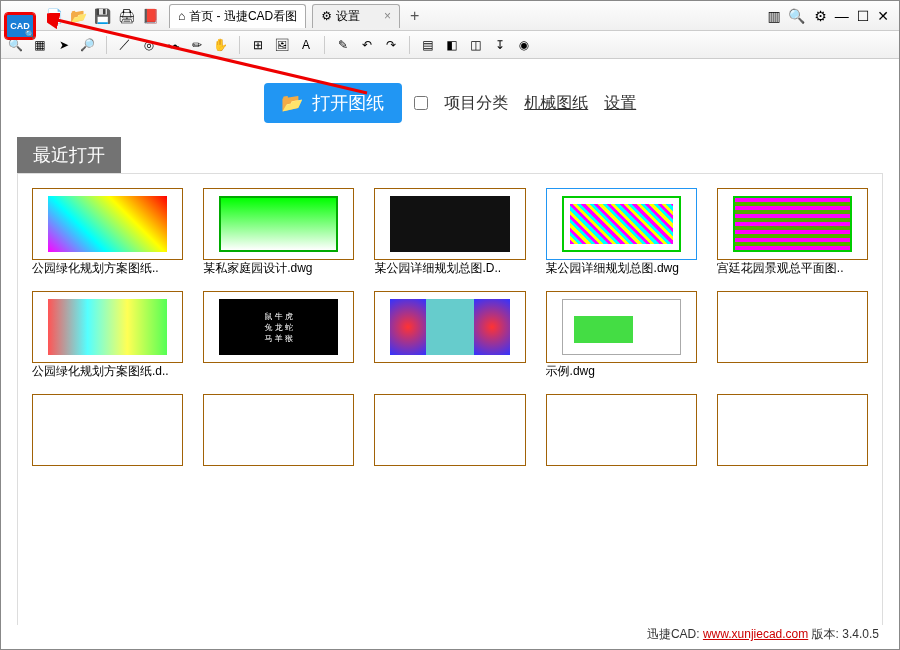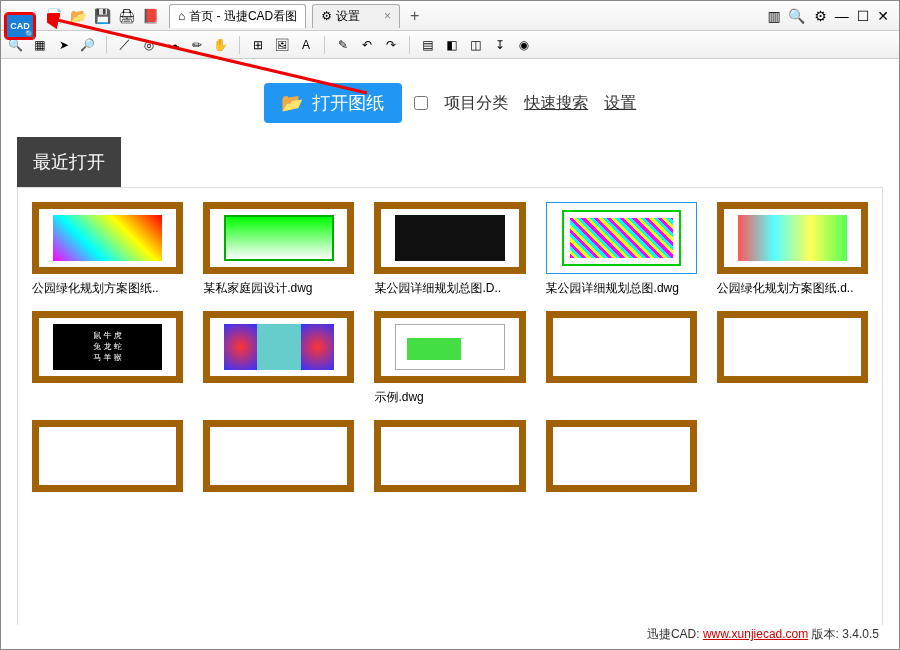--- a/index.html
+++ b/index.html
@@ -17,27 +17,27 @@
   .titlebar-right span{ cursor:pointer; font-size:14px;}
   .sep{ width:1px; height:18px; background:#ccc; margin:0 3px;}
   .tool-ico{ width:18px; height:18px; display:inline-flex; align-items:center; justify-content:center; cursor:pointer;}
   .content{ padding: 18px 12px 4px 12px; height: 566px; overflow:hidden;}
   .center-row{ display:flex; align-items:center; justify-content:center; gap:12px; padding: 6px 0 14px 0;}
   .open-btn{ background:#2196f3; color:#fff; border:none; border-radius:4px; padding:8px 18px; font-size:18px; display:flex; align-items:center; gap:8px; cursor:pointer;}
   .open-btn .folder{ font-size:18px;}
   .links{ display:flex; align-items:center; gap:16px; font-size:16px; color:#333;}
   .links input[type=checkbox]{ width:14px;height:14px;}
   .links a{ color:#333; text-decoration:underline; cursor:pointer;}
-  .section-header{ background:#404040; color:#fff; font-size:18px; padding:13px 16px; display:inline-block; margin-left:4px;}
+  .section-header{ background:#737373; color:#fff; font-size:18px; padding:6px 16px; display:inline-block; margin-left:4px;}
   .grid-wrap{ border:1px solid #ddd; margin:0 4px; padding:14px; height:460px;}
   .grid{ display:grid; grid-template-columns: repeat(5, 1fr); gap: 14px 20px;}
   .cell{ }
-  .thumb{ border:7px solid #a16207; height:72px; display:flex; align-items:center; justify-content:center; background:#fff; overflow:hidden;}
+  .thumb{ border:1px solid #a16207; height:72px; display:flex; align-items:center; justify-content:center; background:#fff; overflow:hidden;}
   .thumb.sel{ border:1px solid #2196f3;}
-  .fname{ font-size:12px; margin-top:6px; white-space:nowrap; overflow:hidden; text-overflow:ellipsis;}
+  .fname{ font-size:12px; margin-top:0; white-space:nowrap; overflow:hidden; text-overflow:ellipsis;}
   .footer{ position:absolute; bottom:6px; right:20px; font-size:12px; color:#333;}
   .footer a{ color:#c00; text-decoration:underline;}
   
   .art{ width:80%; height:80%; position:relative;}
   .art.a1{ background:linear-gradient(45deg,#f0f,#0ff,#ff0,#f00); }
   .art.a2{ background:#111; }
   .art.a3{ background:linear-gradient(#0f0,#fff); border:2px solid #0a0;}
   .art.a4{ background:#fff; border:2px solid #0c0;}
   .art.a4::after{content:""; position:absolute; inset:6px; background:repeating-linear-gradient(45deg,#f0f,#f0f 3px,#ff0 3px,#ff0 6px,#0ff 6px,#0ff 9px);}
   .art.a5{ border:2px solid #0c0; background:repeating-linear-gradient(0deg,#f0f,#f0f 4px,#5a0 4px,#5a0 8px);}
@@ -120,21 +120,21 @@
 
 <div class="content">
   <div class="center-row">
     <button class="open-btn">
       <span class="folder">📂</span>
       <span>打开图纸</span>
     </button>
     <div class="links">
       <input type="checkbox" style="">
       <span>项目分类</span>
-      <a>快速搜索</a>
+      <a>机械图纸</a>
       <a>设置</a>
     </div>
   </div>
 
   <div class="section-header">最近打开</div>
 
   <div class="grid-wrap">
     <div class="grid" id="grid">
         <div class="cell">
           <div class="thumb">
@@ -152,20 +152,26 @@
           <div class="thumb">
             <div class="art a2"></div>
           </div>
           <div class="fname">某公园详细规划总图.D..</div>
         </div>
         <div class="cell">
           <div class="thumb sel">
             <div class="art a4"></div>
           </div>
           <div class="fname">某公园详细规划总图.dwg</div>
+        </div>
+        <div class="cell">
+          <div class="thumb">
+            <div class="art a5"></div>
+          </div>
+          <div class="fname">宫廷花园景观总平面图..</div>
         </div>
         <div class="cell">
           <div class="thumb">
             <div class="art a6"></div>
           </div>
           <div class="fname">公园绿化规划方案图纸.d..</div>
         </div>
         <div class="cell">
           <div class="thumb">
             <div class="art a7">鼠 牛 虎

